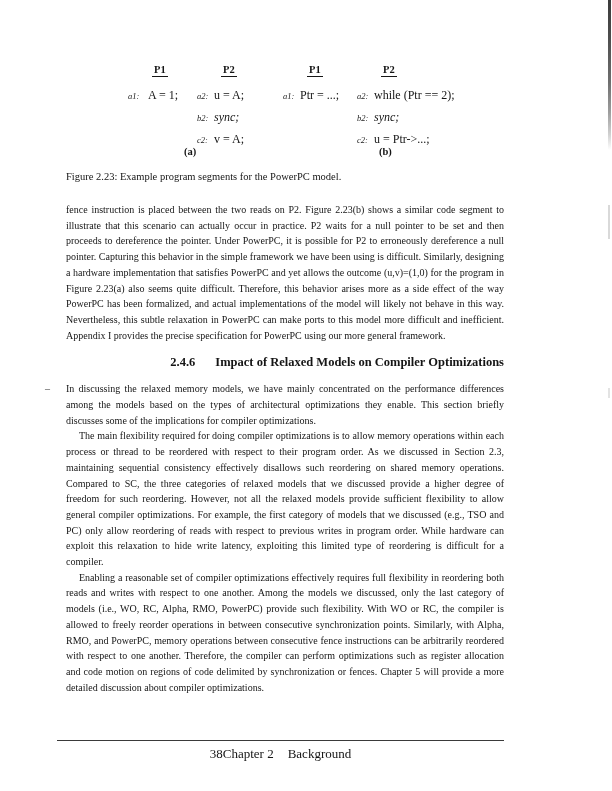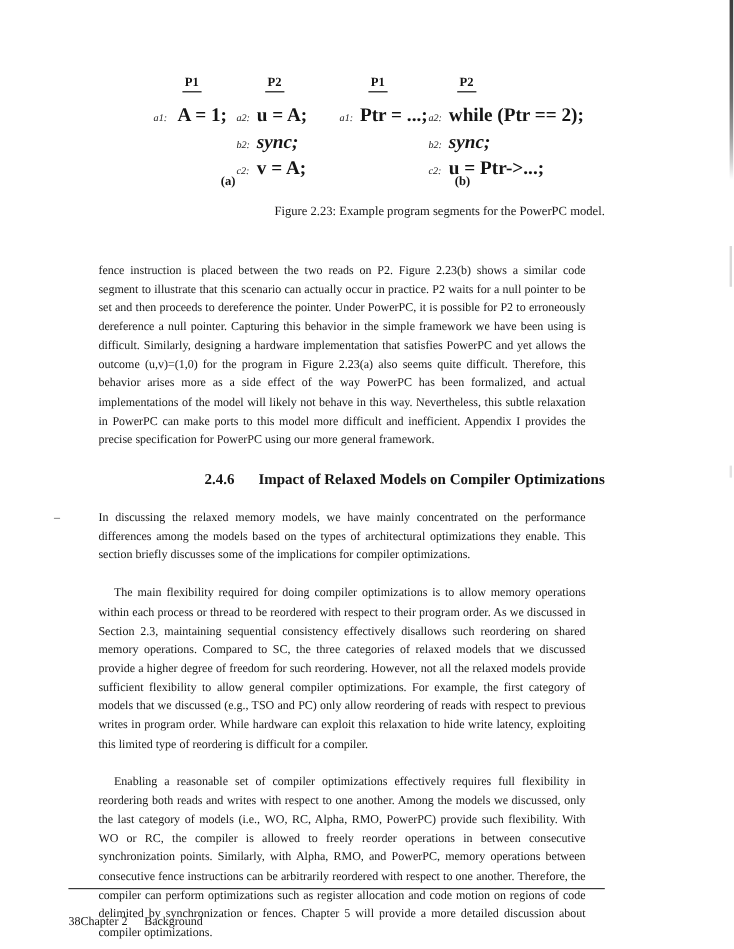--- a/index.html
+++ b/index.html
@@ -25,55 +25,55 @@
   .fcol{position:absolute;top:64px;font-size:10.5px;}
   .fcol-a1{left:128px;}
   .fcol-a2{left:197px;}
   .fcol-b1{left:283px;}
   .fcol-b2{left:357px;}
   .fhead{height:24px;margin-left:24px;font-weight:bold;}
   .fhead span{border-bottom:1px solid #151515;padding:0 2px 1px 2px;}
   .frow{height:22px;white-space:nowrap;}
   .flabel{display:inline-block;width:17px;font-style:italic;font-size:8.5px;color:#1c1c1c;}
   .fcol-a1 .flabel{width:20px;}
-  .fcode{font-size:16px;font-weight:bold;}
+  .fcode{font-size:12px;}
   .fcode.italic{font-style:italic;}
   .sublabel{position:absolute;top:146px;font-weight:bold;font-size:10.5px;}
   .sublabel-a{left:184px;}
   .sublabel-b{left:379px;}
   .fig-caption{
     position:absolute;top:171px;left:66px;width:438px;
-    text-align:right;font-size:10.5px;
+    text-align:left;font-size:10.5px;
   }
 
   
   .body-col{
     position:absolute;top:202px;left:66px;width:438px;
     font-size:10px;line-height:15.7px;text-align:justify;
   }
-  .body-col p{margin:16px;}
+  .body-col p{margin:0;}
   .para-indent{text-indent:13px;}
   .section-heading{
     margin:11px 0 10px -7px;
     font-size:12.5px;font-weight:bold;line-height:17px;
     text-align:right;
   }
   .section-heading .sec-num{margin-right:20px;}
   .p2-wrap{position:relative;}
   .margin-dash{
     position:absolute;left:-21px;top:0;
     font-size:10px;color:#333;
   }
 
   
   .footer{
     position:absolute;left:57px;top:740px;width:447px;
-    border-top:1px solid #3a3a3a;padding-top:22px;
-    display:flex;justify-content:flex-start;
-    font-size:10px;
+    border-top:1px solid #3a3a3a;padding-top:5px;
+    display:flex;justify-content:center;
+    font-size:13px;
   }
   .footer-right span{display:inline-block;}
   .footer-right .gap{margin-left:14px;font-family:Liberation Serif, serif;}
 </style>
 </head>
 <body>
 
 <div class="page">
 
   <div class="scan-edge"></div>

